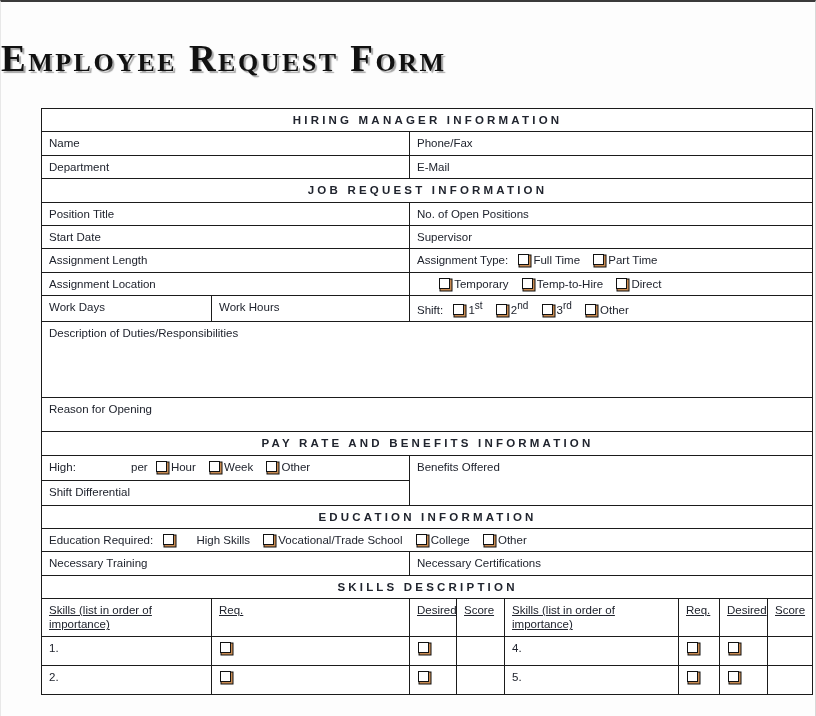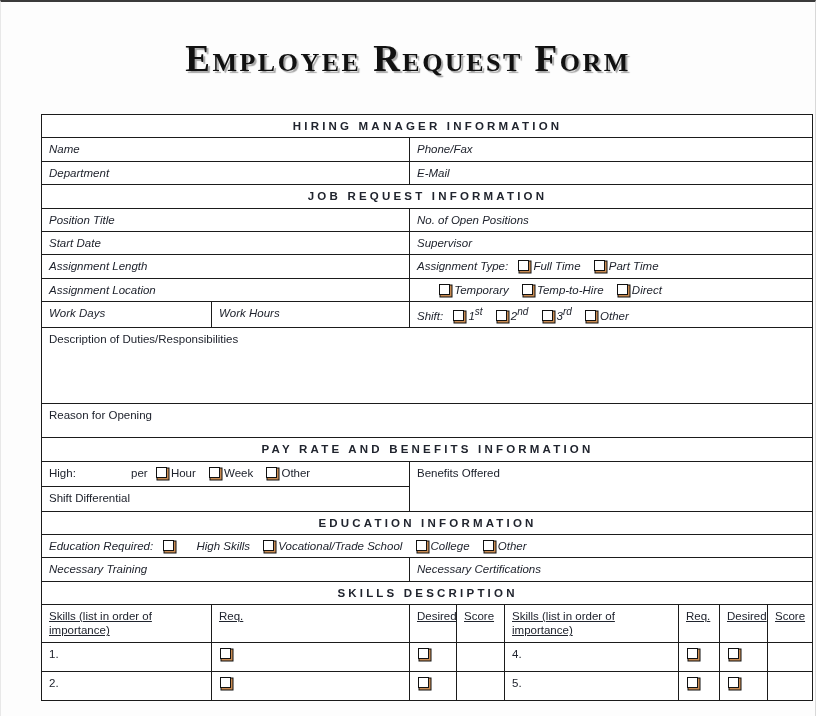--- a/index.html
+++ b/index.html
@@ -18,37 +18,36 @@
     width: 816px;
     height: 716px;
     background: #fdfdfd;
     box-sizing: border-box;
     border-top: 2px solid #3a3a3a;
     border-left: 1px solid #e8e8e8;
     border-right: 1px solid #d8d8d8;
     overflow: hidden;
   }
   .form-title {
-    text-align: center;
     font-family: "Liberation Serif", serif;
     font-variant: small-caps;
     font-weight: bold;
     font-size: 37px;
     letter-spacing: 2.5px;
     color: #111111;
     text-shadow: 2px 2px 1px rgba(150,150,150,0.85);
     padding-top: 38px;
     margin: 0;
     line-height: 1.05;
     white-space: nowrap;
   }
   .table-wrap {
     position: absolute;
     left: 40px;
-    top: 112px;
+    top: 106px;
     width: 735px;
   }
   table.form {
     width: 735px;
     border-collapse: collapse;
     table-layout: fixed;
   }
   table.form td {
     border: 1px solid #1b1b1b;
     padding: 4px 6px 4px 7px;
@@ -62,21 +61,21 @@
     background: #4a4a4a;
     color: #ffffff;
     font-weight: bold;
     font-size: 13.5px;
     letter-spacing: 3.2px;
     text-align: center;
     padding: 5px 0 6px 0;
     border-color: #1b1b1b;
     text-transform: uppercase;
   }
-  .r-std { height: 16px; font-style: italic; }
+  .r-std { height: 16px; }
   .r-tall { height: 76px; }
   .r-mid { height: 34px; }
   .r-two { height: 25px; }
   .cb {
     display: inline-block;
     width: 9px;
     height: 9px;
     background: #ffffff;
     border: 1.4px solid #111111;
     box-shadow: 1.5px 1.5px 0 0 #c98b52, 1.5px 1.5px 0 1px #111111;

